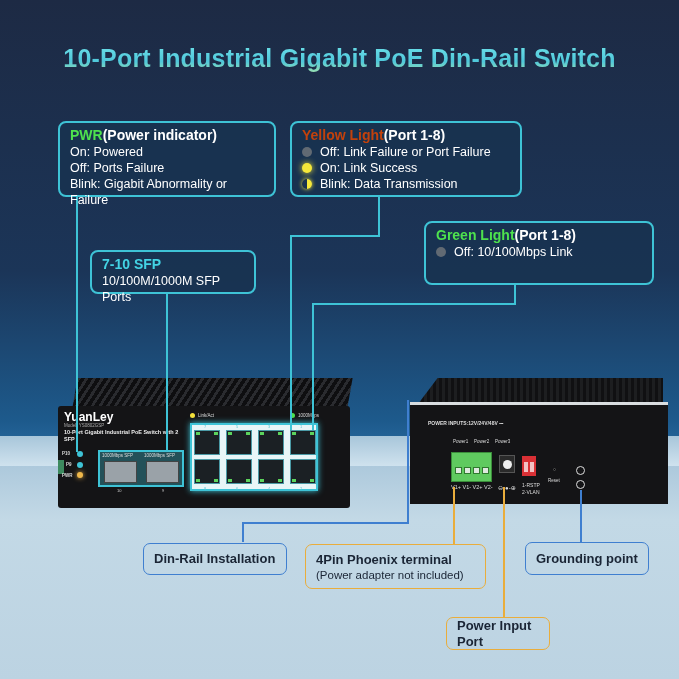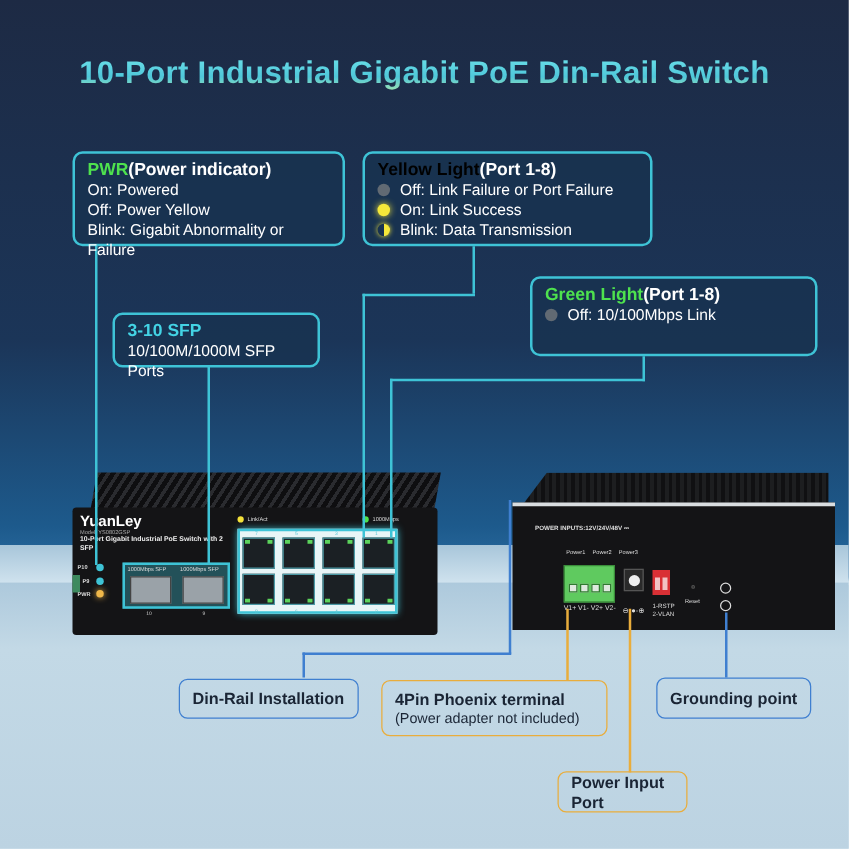--- a/index.html
+++ b/index.html
@@ -27,21 +27,21 @@
   }
   .callout {
     position: absolute; border: 2px solid #3ec3d6; border-radius: 8px;
     background: rgba(24, 50, 80, 0.85);
     color: #fff; font-family: "Liberation Sans", sans-serif;
     padding: 4px 10px;
   }
   .callout .head { font-weight: bold; font-size: 14px; line-height: 17px; }
   .callout .line { font-size: 12.5px; line-height: 16px; display: flex; align-items: center; }
   .green { color: #4ee24e; }
-  .yellow { color: #000000; }
+  .yellow { color: #c2410c; }
   .cyan { color: #43d3e4; }
   .dot { width: 10px; height: 10px; border-radius: 50%; display: inline-block; margin-right: 8px; flex: none; }
   .dot.on-yellow { background: #f5e83a; box-shadow: 0 0 6px #f5e83a; }
   .dot.off { background: #616a73; }
   .dot.half { background: linear-gradient(90deg, transparent 50%, #f5e83a 50%); box-shadow: 0 0 4px #f5e83a; }
   .dot.on-green { background: #4ee24e; box-shadow: 0 0 6px #4ee24e; }
   .vline { position: absolute; width: 2px; }
   .hline { position: absolute; height: 2px; }
   .cl { background: #3ec3d6; }
   .bl { background: #3f7fd0; }
@@ -229,21 +229,21 @@
 <div class="vline bl" style="left:407px;top:400px;height:123px"></div>
 <div class="hline bl" style="left:242px;top:522px;width:167px"></div>
 <div class="vline bl" style="left:242px;top:522px;height:20px"></div>
 <div class="vline ol" style="left:453px;top:487px;height:57px"></div>
 <div class="vline ol" style="left:503px;top:487px;height:131px"></div>
 <div class="vline bl" style="left:580px;top:490px;height:52px"></div>
 
 <div class="callout" style="left:58px;top:121px;width:218px;height:76px">
   <div class="head"><span class="green">PWR</span><span>(Power indicator)</span></div>
   <div class="line">On: Powered</div>
-  <div class="line">Off: Power Yellow</div>
+  <div class="line">Off: Ports Failure</div>
   <div class="line">Blink: Gigabit Abnormality or Failure</div>
 </div>
 
 <div class="callout" style="left:290px;top:121px;width:232px;height:76px">
   <div class="head"><span class="yellow">Yellow Light</span><span>(Port 1-8)</span></div>
   <div class="line">
       <i class="dot off"></i>
       <span>Off: Link Failure or Port Failure</span>
     </div>
   <div class="line">
@@ -258,21 +258,21 @@
 
 <div class="callout" style="left:424px;top:221px;width:230px;height:64px">
   <div class="head"><span class="green">Green Light</span><span>(Port 1-8)</span></div>
   <div class="line">
       <i class="dot off"></i>
       <span>Off: 10/100Mbps Link</span>
     </div>
 </div>
 
 <div class="callout" style="left:90px;top:250px;width:166px;height:44px">
-  <div class="head cyan">3-10 SFP</div>
+  <div class="head cyan">7-10 SFP</div>
   <div class="line">10/100M/1000M SFP Ports</div>
 </div>
 
 <div class="label-box blue" style="left:143px;top:543px;width:144px;height:32px">
   <div class="main">Din-Rail Installation</div>
 </div>
 <div class="label-box orange" style="left:305px;top:544px;width:181px;height:45px">
   <div class="main">4Pin Phoenix terminal</div>
   <div class="sub">(Power adapter not included)</div>
 </div>

